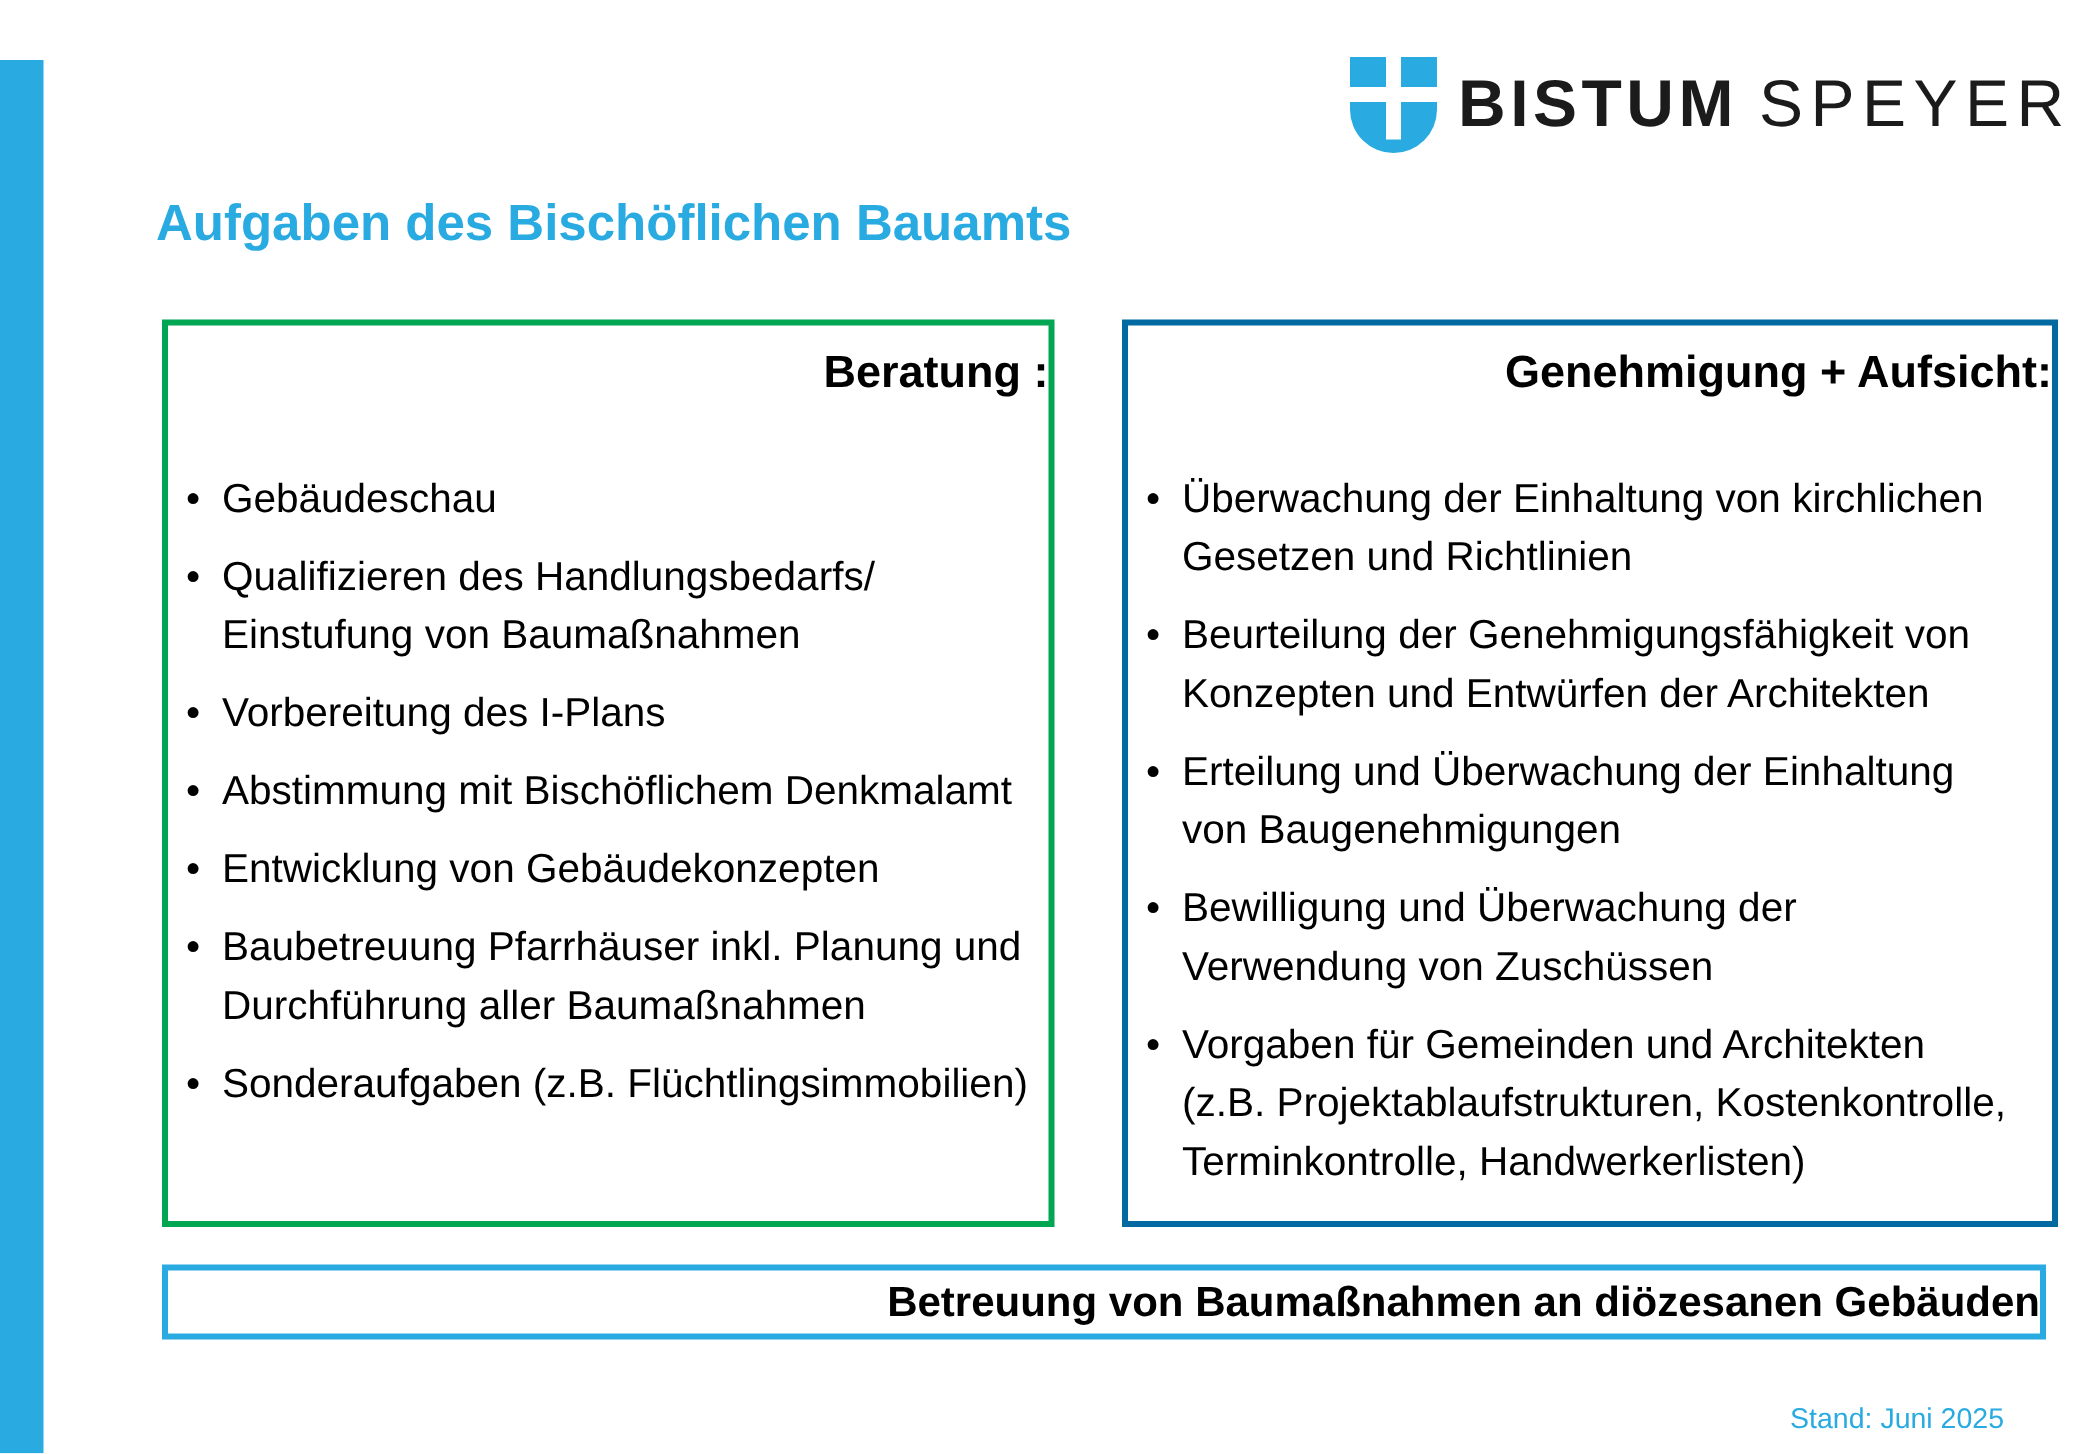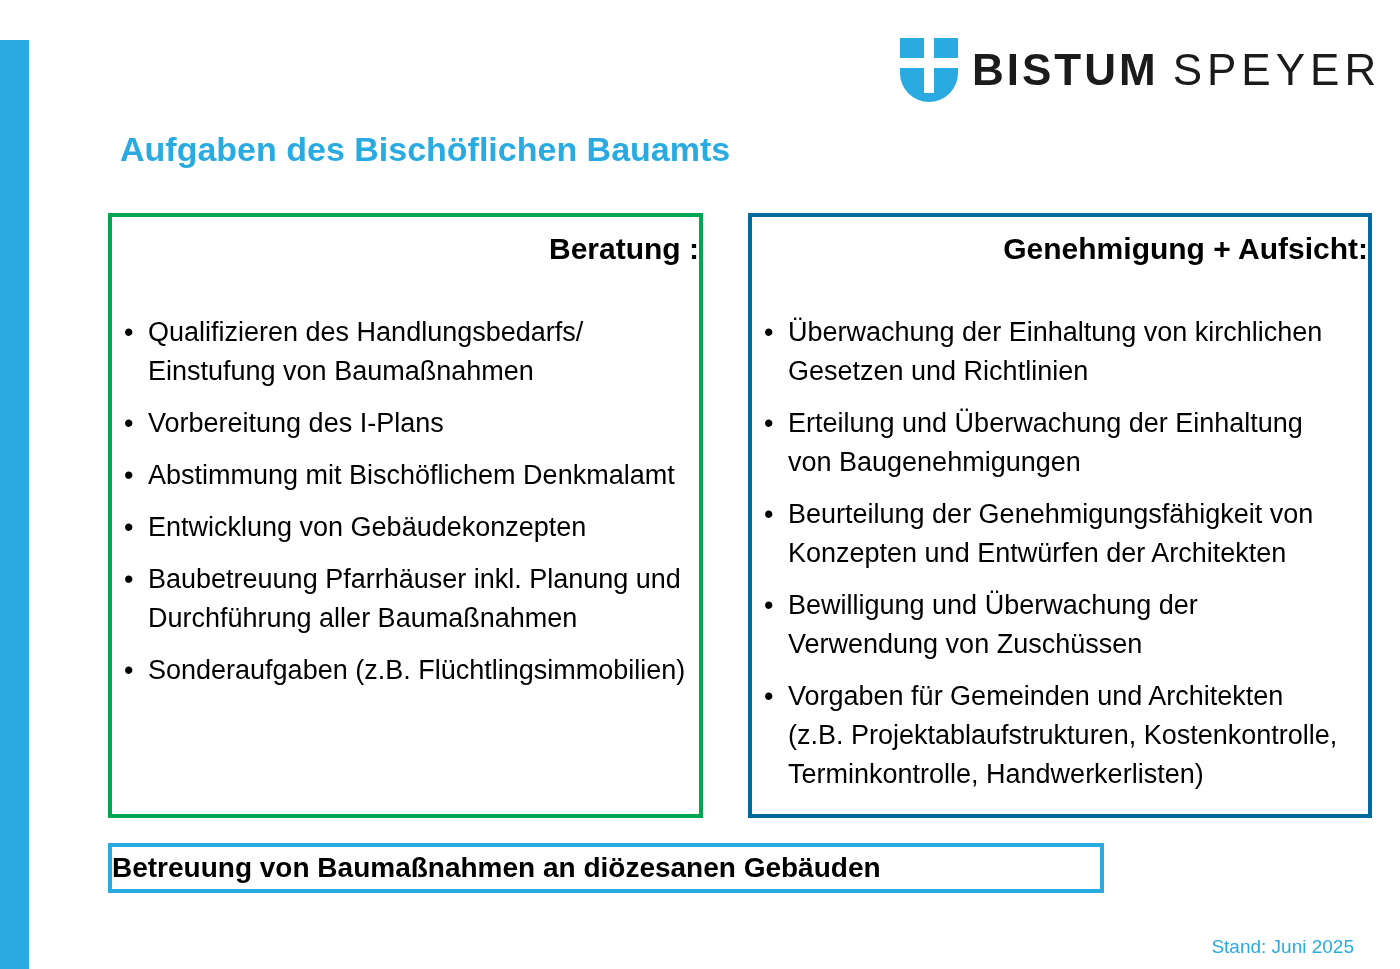--- a/index.html
+++ b/index.html
@@ -54,21 +54,21 @@
     letter-spacing: 3px;
     color: #1b1b1b;
     white-space: nowrap;
   }
   .brand-text .primary { font-weight: 700; }
   .brand-text .secondary { font-weight: 300; margin-left: 14px; letter-spacing: 5px; }
 
   
   .page-title {
     position: absolute;
-    left: 120px; top: 130px;
+    left: 104px; top: 130px;
     font-size: 34px;
     font-weight: 700;
     color: #29ABE2;
   }
 
   
   .box {
     position: absolute;
     top: 213px;
     height: 605px;
@@ -110,37 +110,37 @@
     position: absolute;
     left: 12px;
     top: 0;
   }
   .bullet-list li span { white-space: pre-line; }
 
   
   .banner {
     position: absolute;
     left: 108px; top: 843px;
-    width: 996px; height: 50px;
+    width: 1256px; height: 50px;
     box-sizing: border-box;
     border: 4px solid #29ABE2;
     display: flex;
     align-items: center;
-    justify-content: flex-start;
+    justify-content: flex-end;
   }
   .banner-text {
     font-size: 28px;
     font-weight: 700;
     color: #000000;
   }
 
   
   .footer-date {
     position: absolute;
-    right: 46px; top: 936px;
+    right: 64px; top: 936px;
     font-size: 19px;
     color: #29ABE2;
   }
 </style>
 </head>
 <body>
 
 <div class="slide">
 
   <div class="accent-bar"></div>
@@ -153,40 +153,41 @@
     <div class="brand-text">
       <span class="primary">BISTUM</span><span class="secondary">SPEYER</span>
     </div>
   </div>
 
   <div class="page-title">Aufgaben des Bischöflichen Bauamts</div>
 
   <div class="box box-left">
     <div class="box-title">Beratung :</div>
     <ul class="bullet-list">
+      <li><span>Gebäudeschau</span></li>
       <li><span>Qualifizieren des Handlungsbedarfs/
 Einstufung von Baumaßnahmen</span></li>
       <li><span>Vorbereitung des I-Plans</span></li>
       <li><span>Abstimmung mit Bischöflichem Denkmalamt</span></li>
       <li><span>Entwicklung von Gebäudekonzepten</span></li>
       <li><span>Baubetreuung Pfarrhäuser inkl. Planung und
 Durchführung aller Baumaßnahmen</span></li>
       <li><span>Sonderaufgaben (z.B. Flüchtlingsimmobilien)</span></li>
     </ul>
   </div>
 
   <div class="box box-right">
     <div class="box-title">Genehmigung + Aufsicht:</div>
     <ul class="bullet-list">
       <li><span>Überwachung der Einhaltung von kirchlichen
 Gesetzen und Richtlinien</span></li>
+      <li><span>Beurteilung der Genehmigungsfähigkeit von
+Konzepten und Entwürfen der Architekten</span></li>
       <li><span>Erteilung und Überwachung der Einhaltung
 von Baugenehmigungen</span></li>
-      <li><span>Beurteilung der Genehmigungsfähigkeit von
-Konzepten und Entwürfen der Architekten</span></li>
       <li><span>Bewilligung und Überwachung der
 Verwendung von Zuschüssen</span></li>
       <li><span>Vorgaben für Gemeinden und Architekten
 (z.B. Projektablaufstrukturen, Kostenkontrolle,
 Terminkontrolle, Handwerkerlisten)</span></li>
     </ul>
   </div>
 
   <div class="banner">
     <div class="banner-text">Betreuung von Baumaßnahmen an diözesanen Gebäuden</div>

